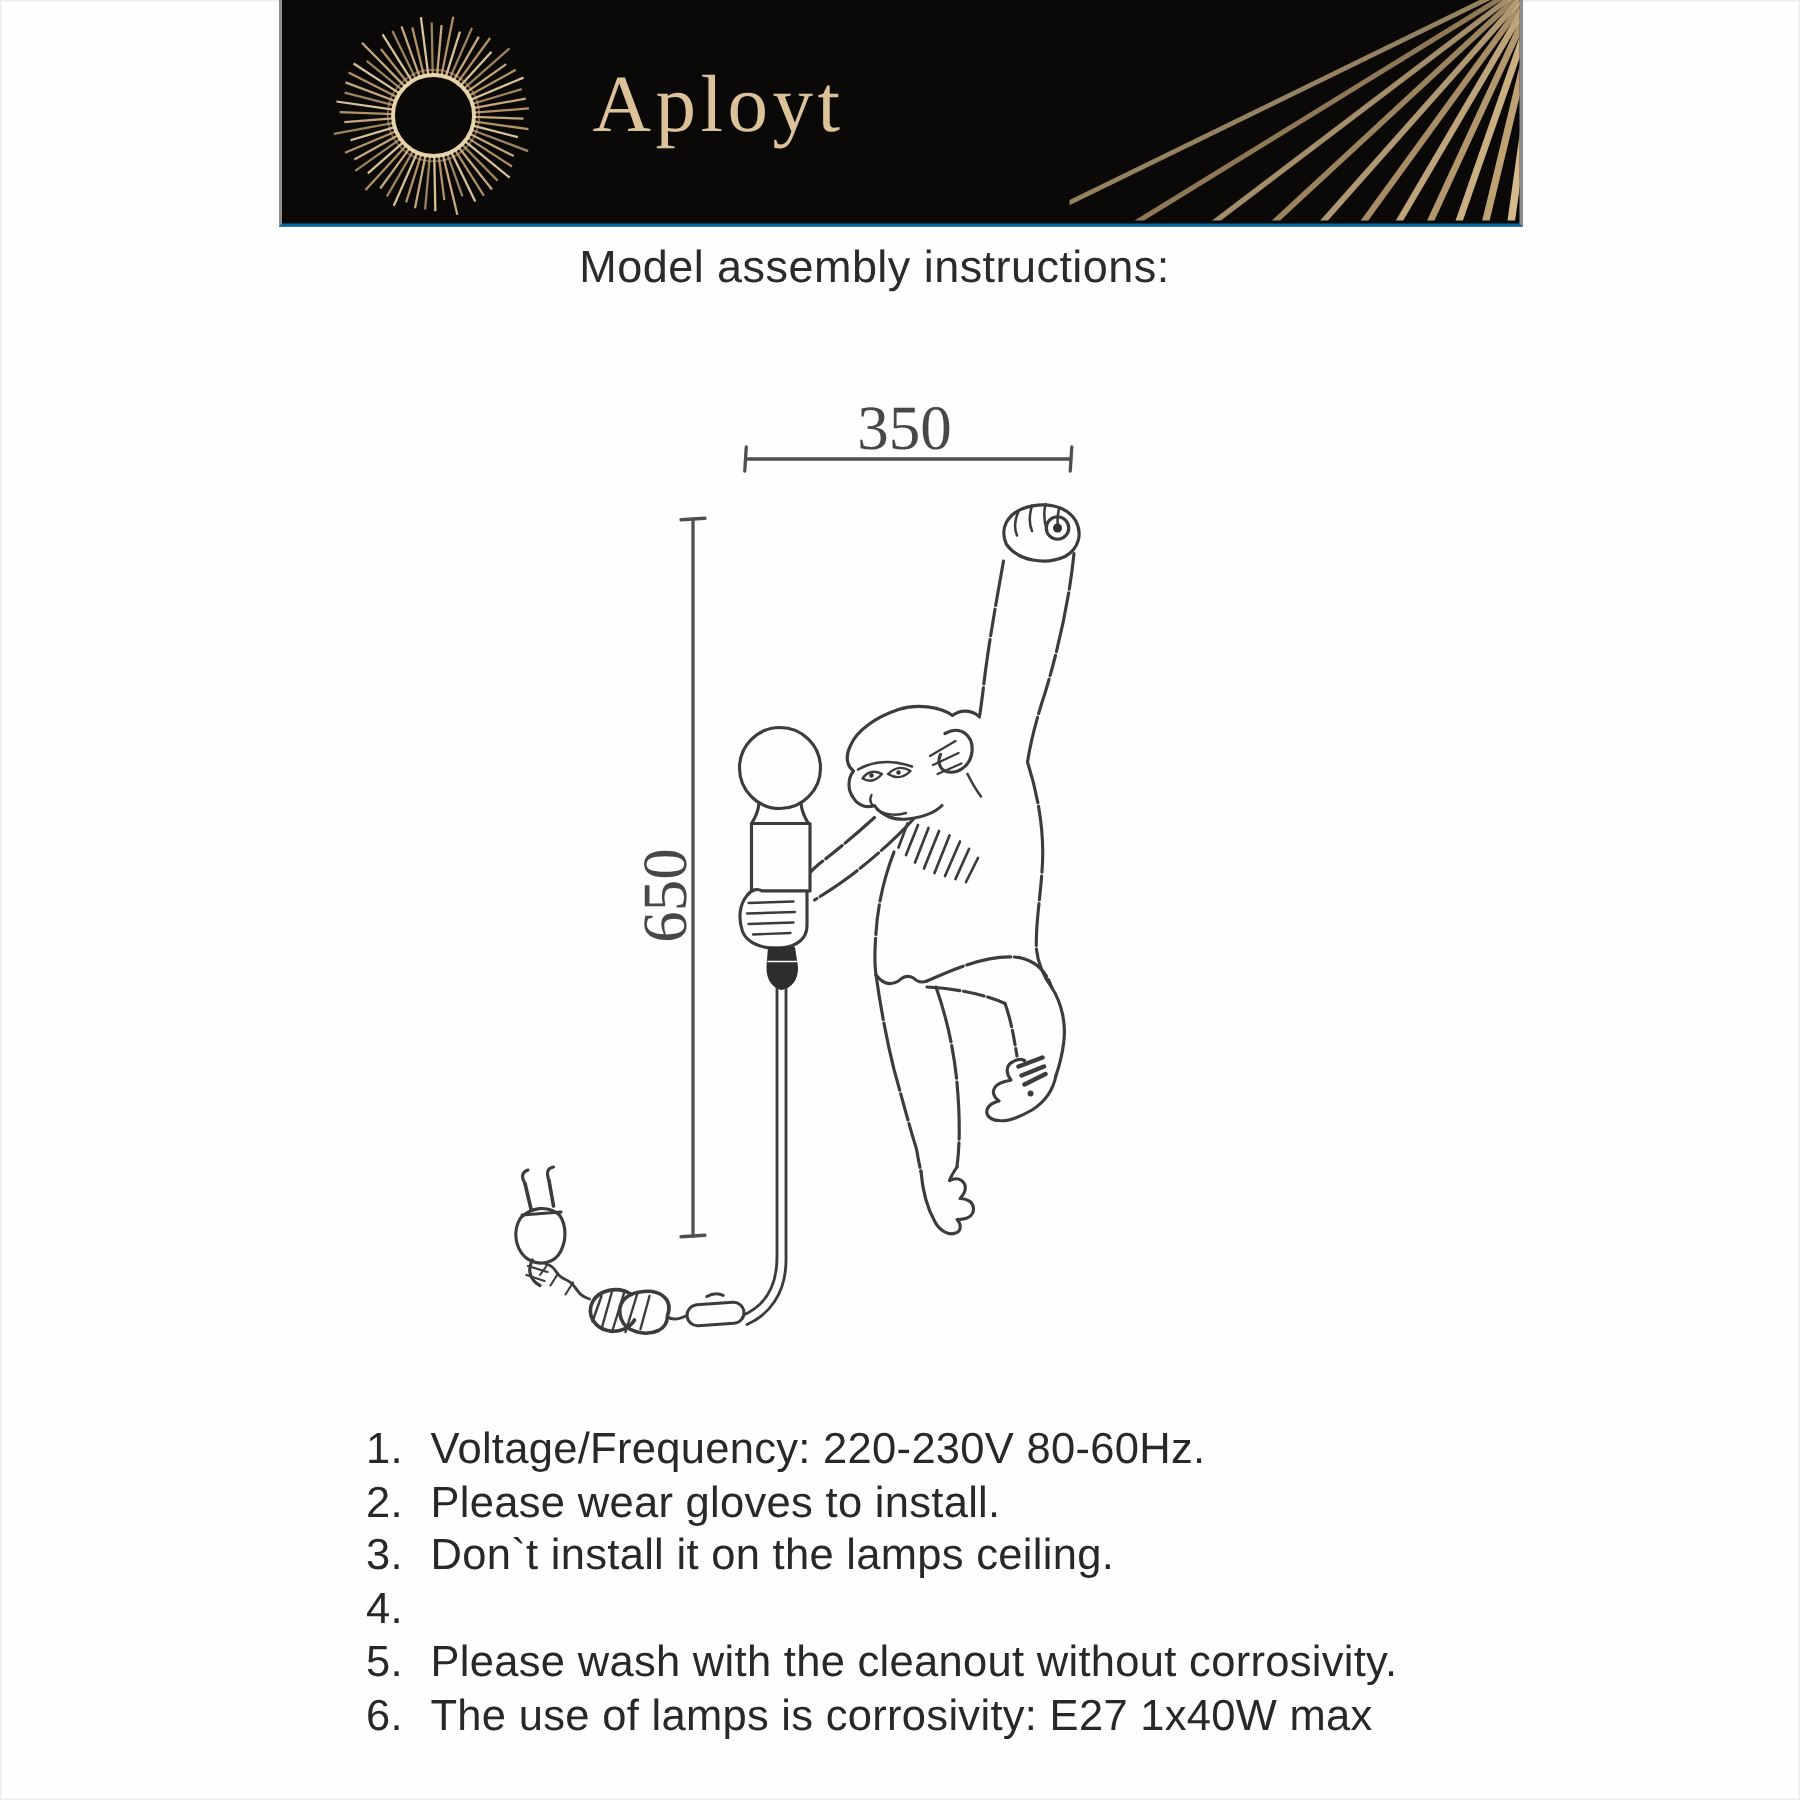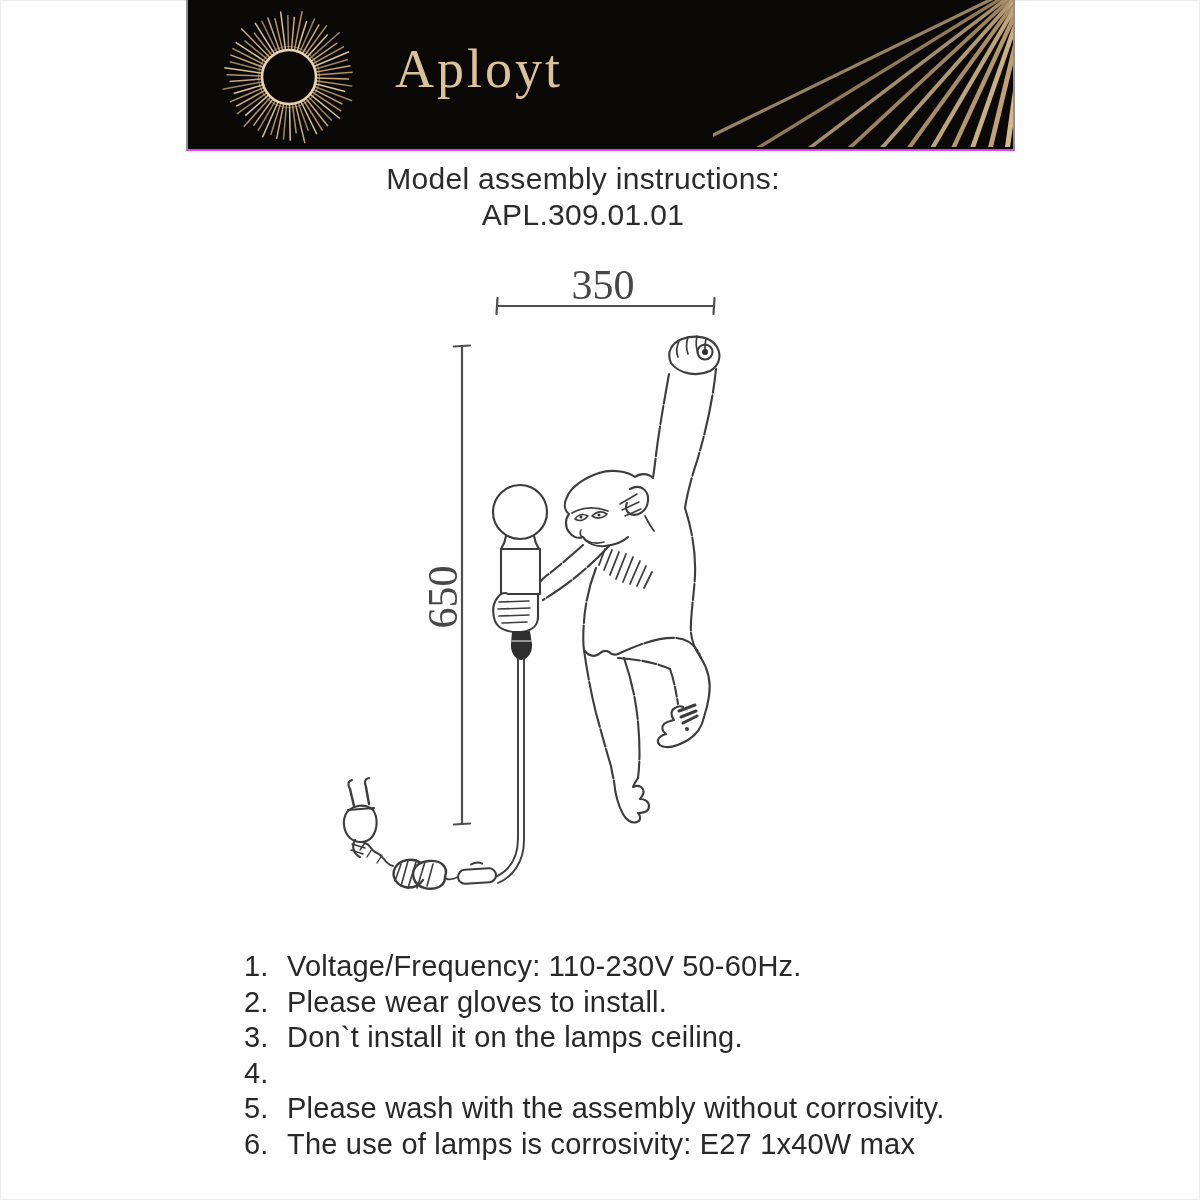--- a/index.html
+++ b/index.html
@@ -6,21 +6,21 @@
   body{
     width:1200px;height:1200px;position:relative;overflow:hidden;
     background:#fefefe;
     font-family:"Liberation Sans", sans-serif;
     box-shadow:inset 0 0 0 1px #ececec;
   }
   
   .banner{
     position:absolute;left:186px;top:0;width:829px;height:151px;
     background:#0b0908;box-sizing:border-box;
-    border-left:2px solid #8f8f8f;border-right:2px solid #8f8f8f;border-bottom:2px solid #d946ef;
+    border-left:2px solid #8f8f8f;border-right:2px solid #8f8f8f;border-bottom:2px solid #0369a1;
   }
   .logo-svg{position:absolute;left:28px;top:2px;width:146px;height:146px;}
   .brand{
     position:absolute;left:207px;top:38px;
     font-family:"Liberation Serif", serif;font-weight:400;
     font-size:54px;letter-spacing:3px;color:#dcc298;
   }
   .rays-svg{position:absolute;right:0;top:0;width:300px;height:147px;}
   
   .title-block{
@@ -121,21 +121,20 @@
         <line x1="298.92302352292523" y1="-2.3345260892005655" x2="2.4961582637632205" y2="272.1597608324522" stroke="#cfae7d" stroke-width="3.74" opacity="0.74"></line>
         <line x1="297.2902221313709" y1="-4.280423013578261" x2="-24.507864750404508" y2="239.97761939082108" stroke="#e2c493" stroke-width="3.56" opacity="0.71"></line>
         <line x1="295.8550997122808" y1="-6.376366444777943" x2="-48.2425816815105" y2="205.313939567134" stroke="#cfae7d" stroke-width="3.38" opacity="0.68"></line>
         <line x1="294.6313547962217" y1="-8.60235018348399" x2="-68.48143990864185" y2="168.49959311930323" stroke="#e2c493" stroke-width="3.20" opacity="0.65"></line>
       </g>
   </svg>
 </div>
 
 <div class="title-block">
   <div>Model assembly instructions:</div>
-  <div>APL.309.01.01</div>
 </div>
 
 <svg class="diagram" viewBox="0 0 1200 1200">
   <g fill="none" stroke="#4f4f4f" stroke-width="2.2" stroke-linecap="round">
     <line x1="497" y1="306" x2="714" y2="306"></line>
     <line x1="497.5" y1="298" x2="496.5" y2="314"></line>
     <line x1="714.5" y1="298" x2="713.5" y2="314"></line>
   </g>
   <text x="603" y="299" text-anchor="middle" font-size="42">350</text>
 
@@ -232,34 +231,34 @@
     <path d="M354 806 L350 789 M369 804 L366 787" stroke-width="2.4"></path>
     <path d="M350 789 Q346 782 352 780 M366 787 Q363 779 369 778"></path>
     <path d="M355 840 C351 847 354 854 360 857"></path>
     <path d="M352 844 L365 848 M351 850 L363 854" stroke-width="1.5"></path>
   </g>
 </svg>
 
 <ol class="ins-list">
   <li>
       <span class="num">1.</span>
-      <span class="txt">Voltage/Frequency: 110-230V 50-60Hz.</span>
+      <span class="txt">Voltage/Frequency: 220-230V 80-60Hz.</span>
     </li>
   <li>
       <span class="num">2.</span>
       <span class="txt">Please wear gloves to install.</span>
     </li>
   <li>
       <span class="num">3.</span>
       <span class="txt">Don`t install it on the lamps ceiling.</span>
     </li>
   <li>
       <span class="num">4.</span>
     </li>
   <li>
       <span class="num">5.</span>
-      <span class="txt">Please wash with the assembly without corrosivity.</span>
+      <span class="txt">Please wash with the cleanout without corrosivity.</span>
     </li>
   <li>
       <span class="num">6.</span>
       <span class="txt">The use of lamps is corrosivity: E27 1x40W max</span>
     </li>
 </ol>
 
 </body></html>

